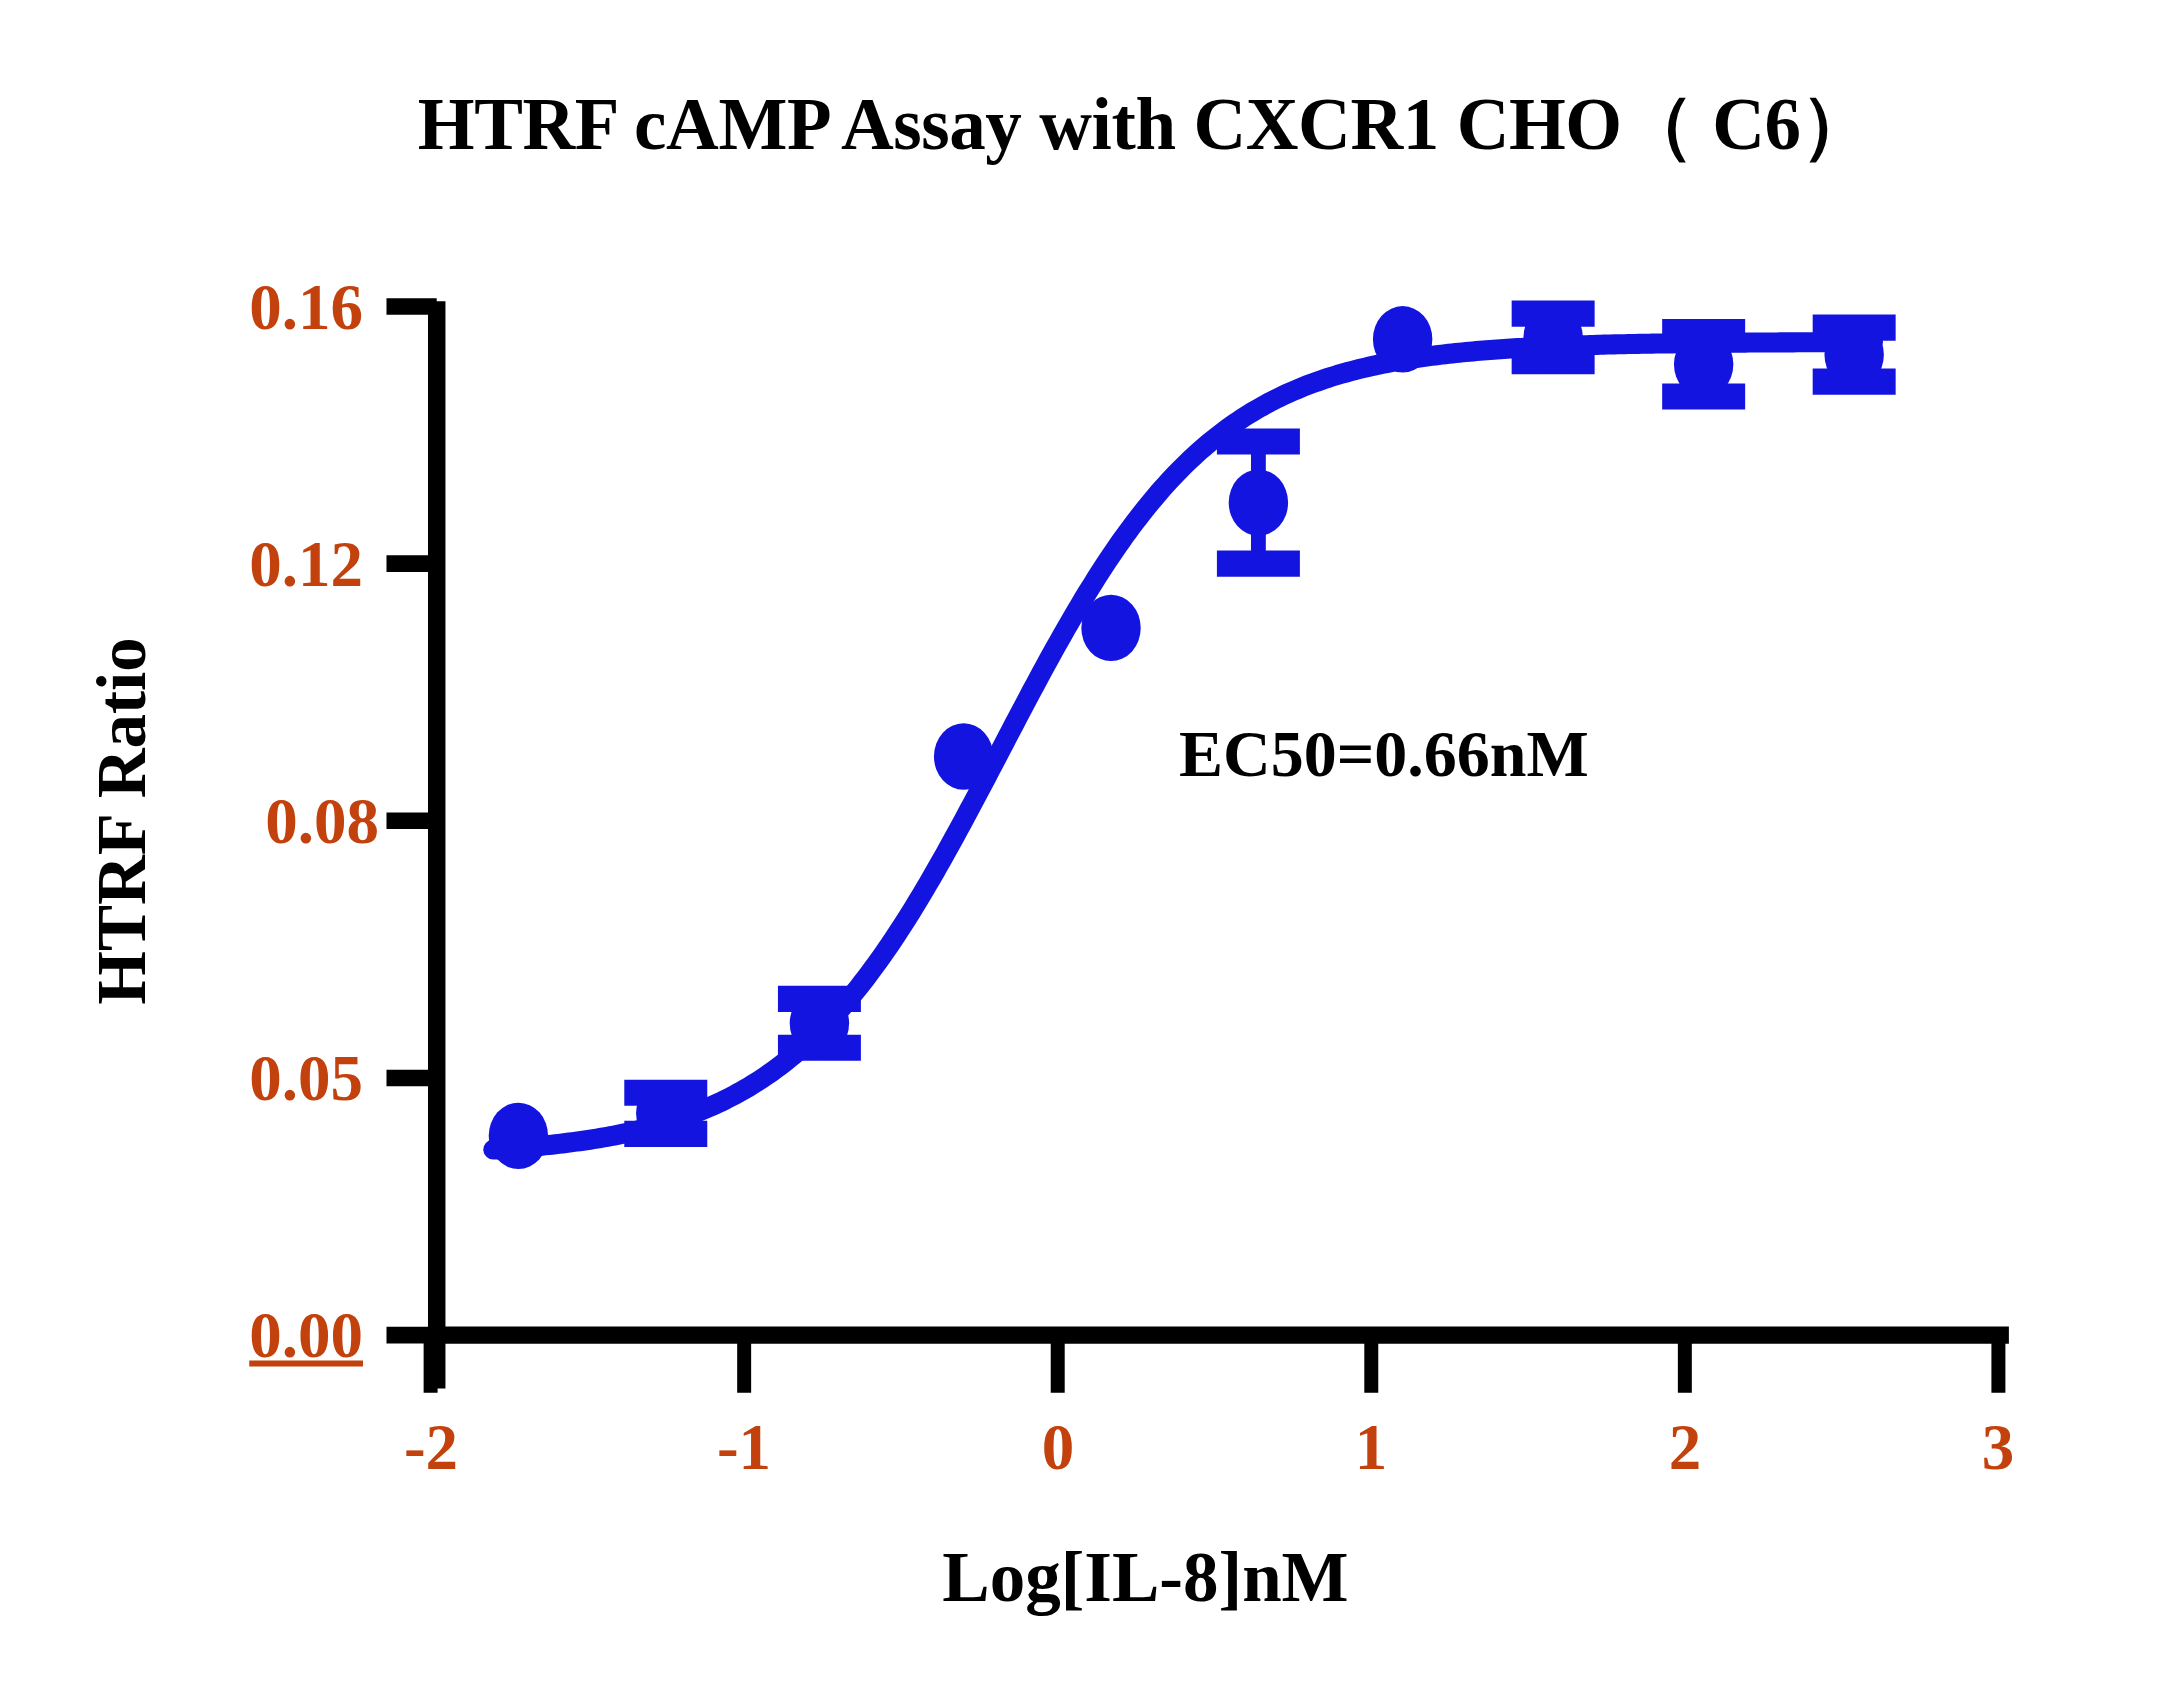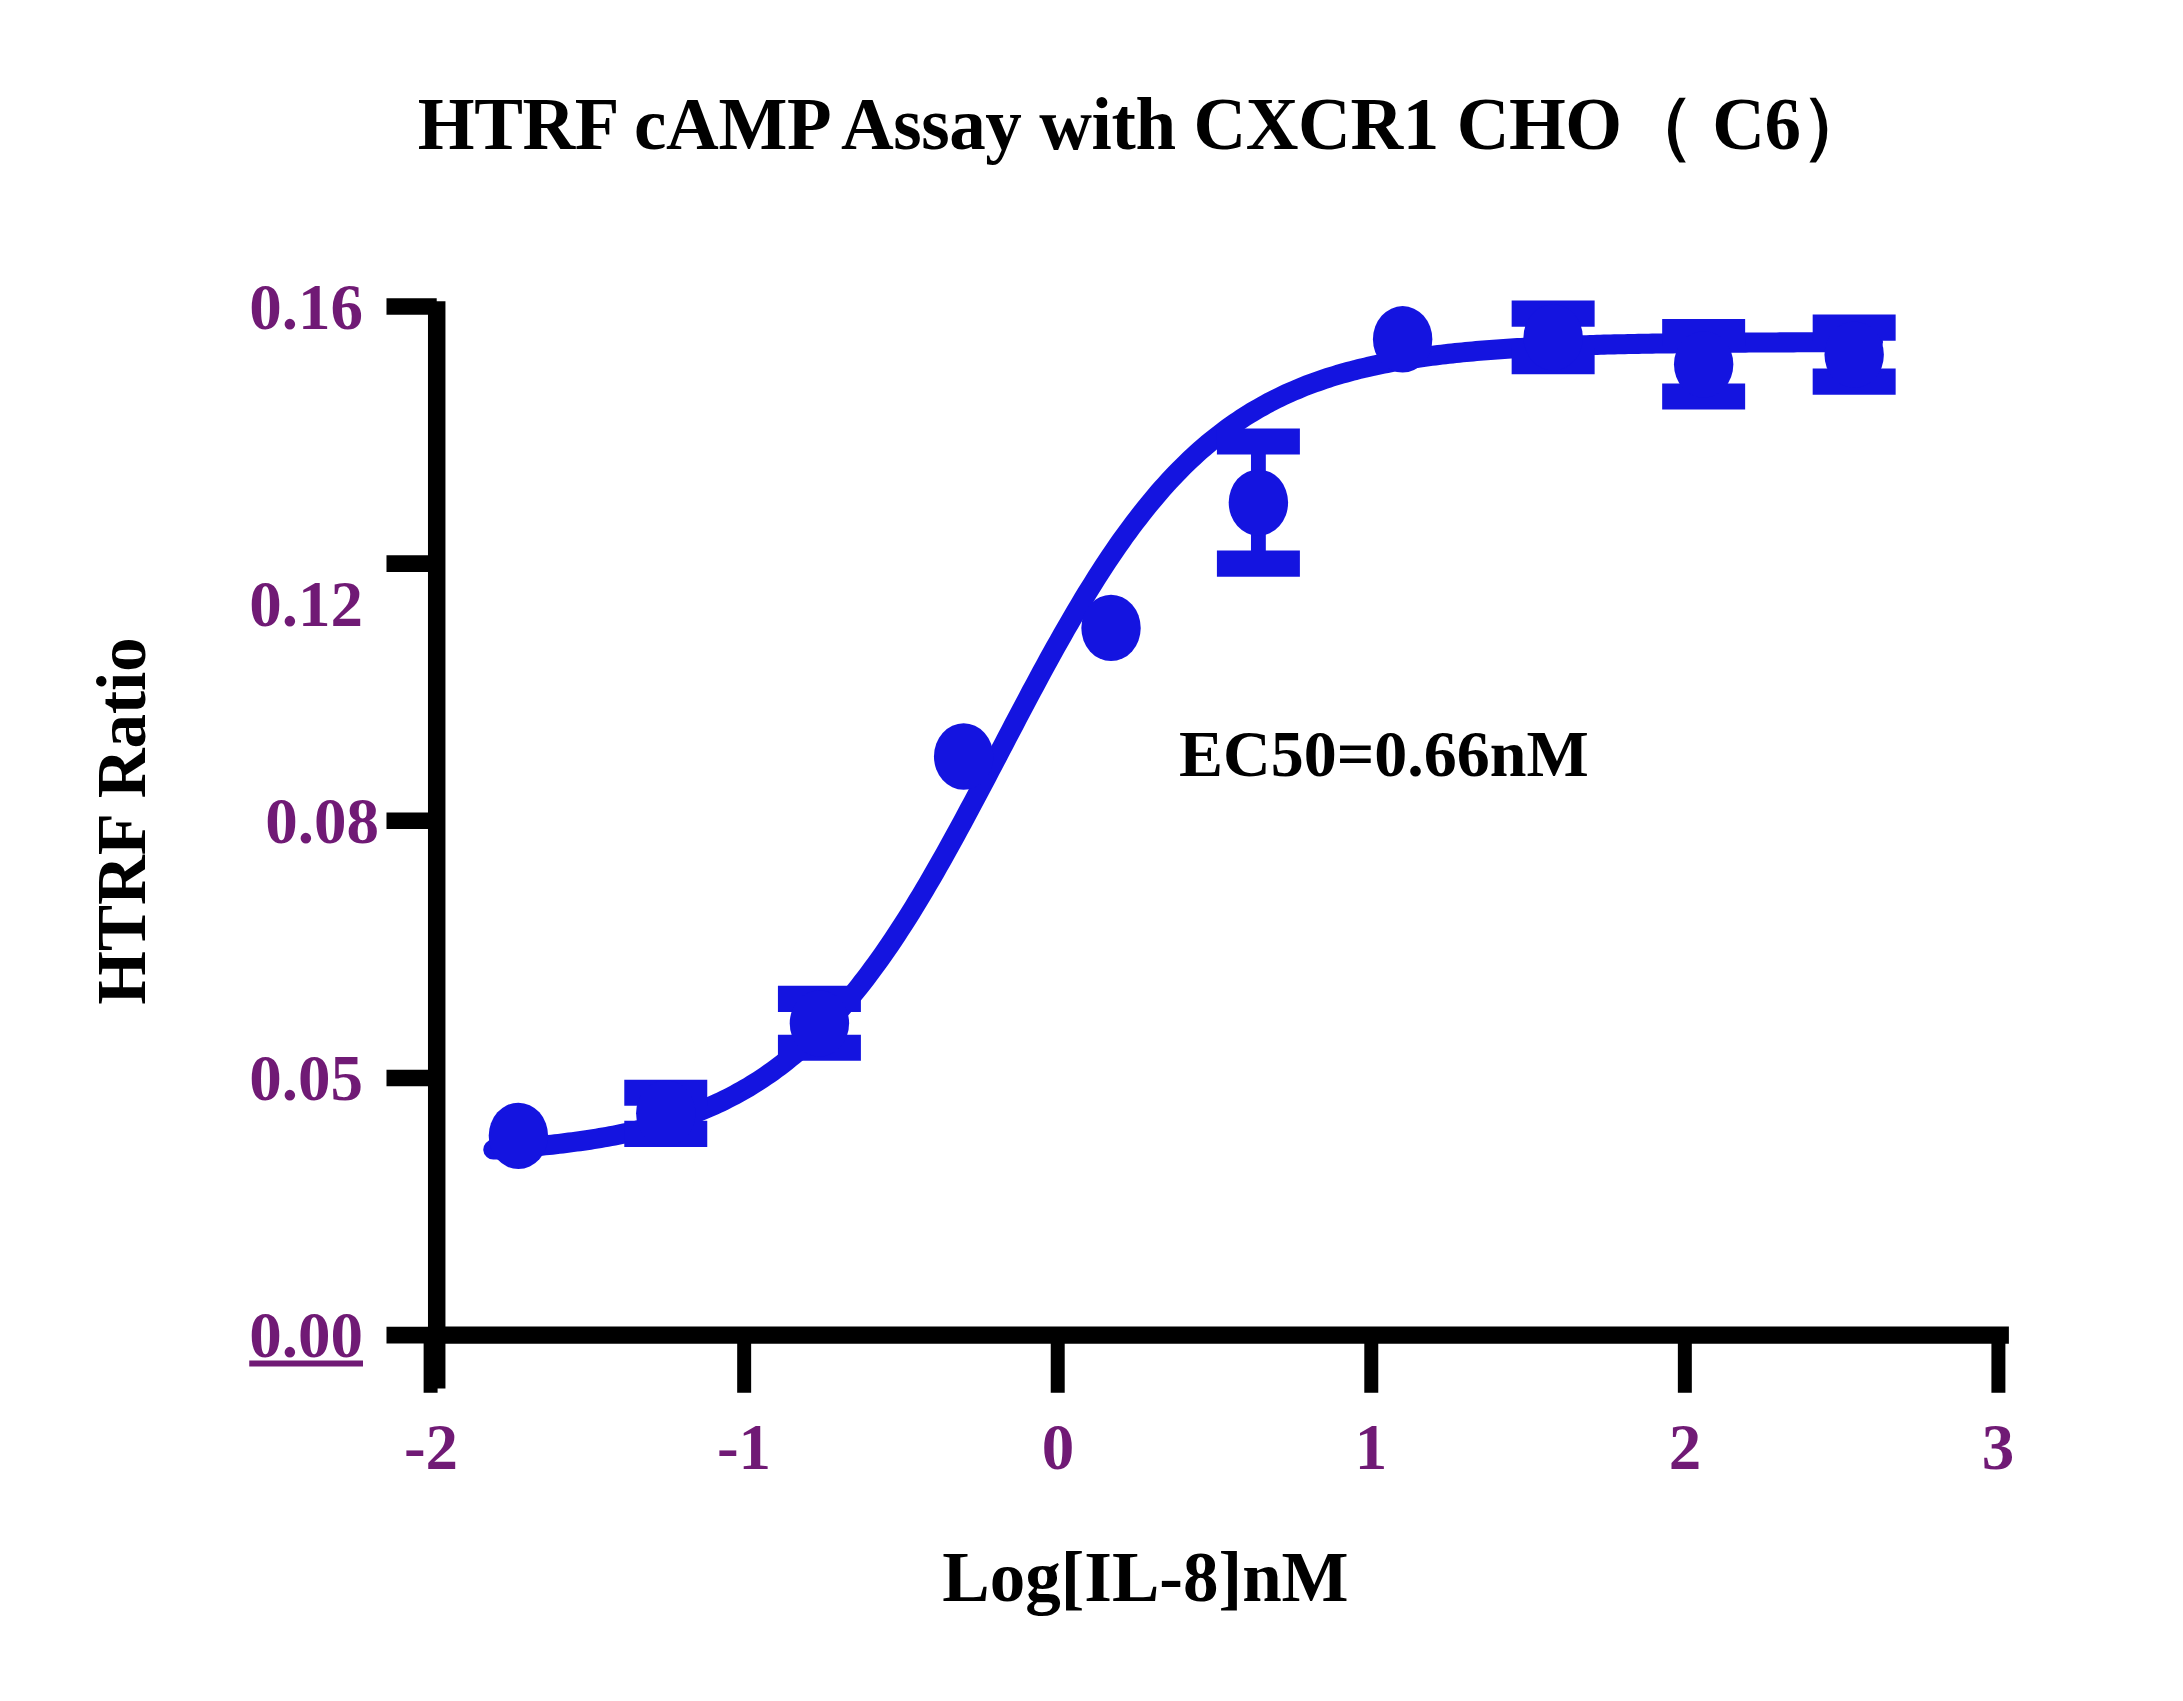--- a/index.html
+++ b/index.html
@@ -18,21 +18,21 @@
     font-weight:bold;
     color:#000000;
     letter-spacing:-0.4px;
     white-space:nowrap;
   }
   #plot-svg{position:absolute;left:0;top:0;width:2291px;height:1701px;}
   .tick-label{
     position:absolute;
     font-size:65px;
     font-weight:bold;
-    color:#701a75;
+    color:#c2410c;
     white-space:nowrap;
   }
   .ytick-label{ text-align:right; transform:translateY(-50%); }
   .xtick-label{ text-align:center; transform:translateX(-50%); }
   #y-axis-title{
     position:absolute;
     left:83px; top:821px;
     transform-origin:left top;
     transform:rotate(-90deg) translate(-50%,0);
     font-size:69px;
@@ -123,21 +123,21 @@
   </svg>
 
   <div id="y-axis-title">HTRF Ratio</div>
   <div id="x-axis-title">Log[IL-8]nM</div>
   <div id="ec50-annotation">EC50=0.66nM</div>
 
   <div id="ytick-labels">
       <div class="tick-label ytick-label" style="left: 79px; width: 284px; top: 1335px; text-decoration: underline;">0.00</div>
       <div class="tick-label ytick-label" style="left: 79px; width: 284px; top: 1078px;">0.05</div>
       <div class="tick-label ytick-label" style="left: 95px; width: 284px; top: 821px;">0.08</div>
-      <div class="tick-label ytick-label" style="left: 79px; width: 284px; top: 564px; margin-top: 40px;">0.12</div>
+      <div class="tick-label ytick-label" style="left: 79px; width: 284px; top: 564px;">0.12</div>
       <div class="tick-label ytick-label" style="left: 79px; width: 284px; top: 307px;">0.16</div>
     </div>
   <div id="xtick-labels">
       <div class="tick-label xtick-label" style="left: 431px; top: 1410px;">-2</div>
       <div class="tick-label xtick-label" style="left: 744px; top: 1410px;">-1</div>
       <div class="tick-label xtick-label" style="left: 1058px; top: 1410px;">0</div>
       <div class="tick-label xtick-label" style="left: 1371px; top: 1410px;">1</div>
       <div class="tick-label xtick-label" style="left: 1685px; top: 1410px;">2</div>
       <div class="tick-label xtick-label" style="left: 1998px; top: 1410px;">3</div>
     </div>

